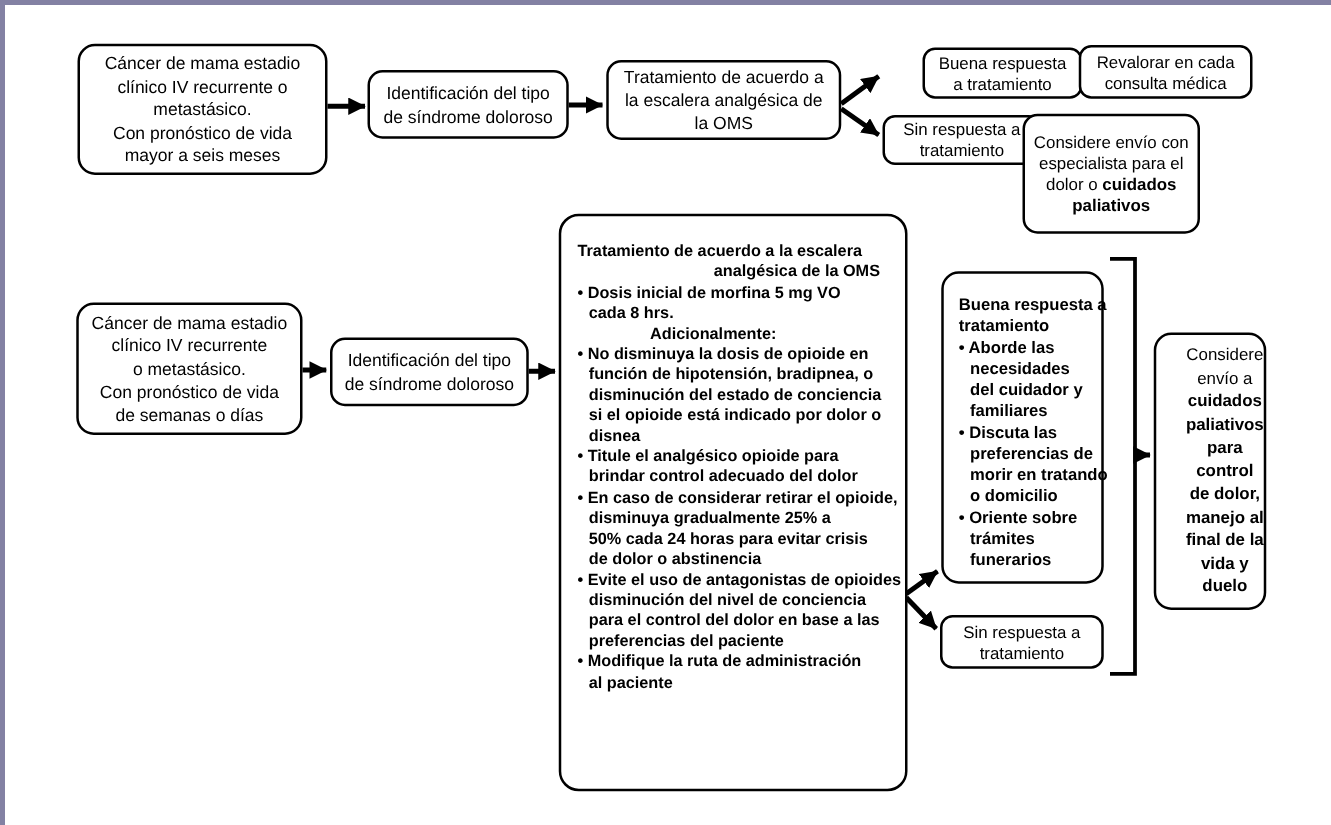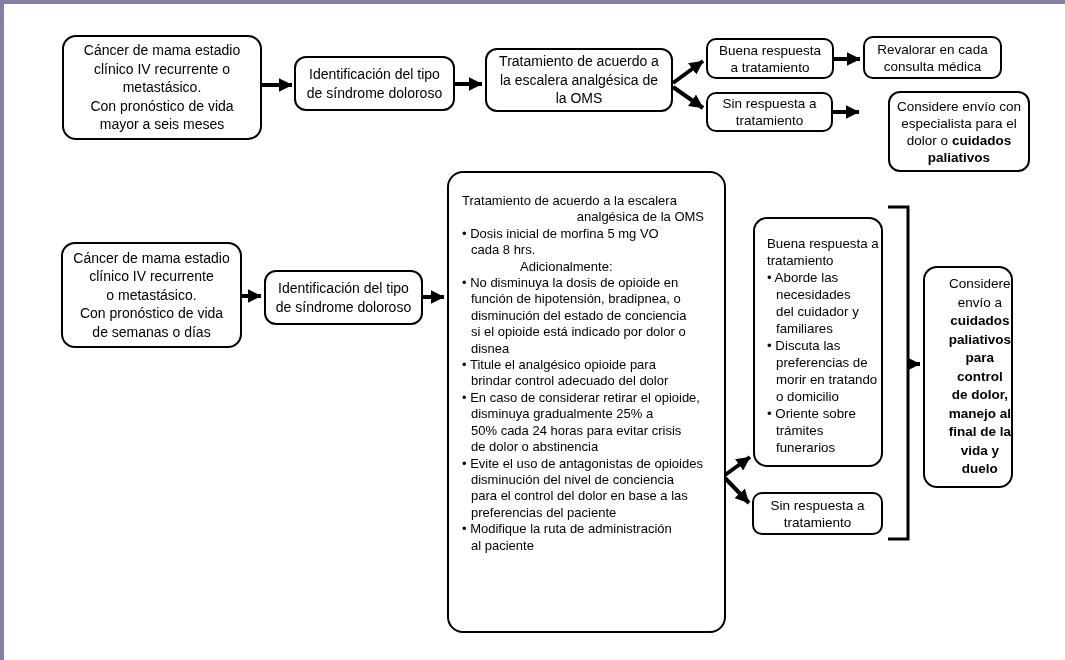--- a/index.html
+++ b/index.html
@@ -28,35 +28,35 @@
     text-align:center;
     font-size:13.5px;
     line-height:17px;
   }
   .big .txt{font-size:14px;line-height:18.5px;}
   .b{font-weight:bold;}
   
   .a1{left:58px;top:31px;width:200px;height:105px;border-radius:14px;}
   .a2{left:290px;top:52px;width:161px;height:55px;}
   .a3{left:481px;top:44px;width:188px;height:64px;}
-  .a4{left:702px;top:34px;width:128px;height:41px;border-radius:10px;}
+  .a4{left:734px;top:34px;width:128px;height:41px;border-radius:10px;}
   .a5{left:859px;top:32px;width:139px;height:43px;border-radius:10px;}
   .a6{left:702px;top:88px;width:127px;height:40px;border-radius:10px;}
-  .a7{left:884px;top:87px;width:142px;height:81px;}
+  .a7{left:814px;top:87px;width:142px;height:96px;}
   .b1{left:57px;top:238px;width:181px;height:106px;border-radius:14px;}
   .b2{left:260px;top:266px;width:159px;height:55px;}
   .b3{left:443px;top:167px;width:279px;height:462px;border-radius:16px;
       display:block;padding:20px 8px 0 13px;}
   .b4{left:749px;top:213px;width:130px;height:250px;border-radius:14px;
       display:block;padding:16px 6px 15px 12px;}
   .b5{left:748px;top:488px;width:131px;height:43px;border-radius:10px;}
   .b6{left:919px;top:262px;width:90px;height:222px;border-radius:14px;justify-content:flex-end;}
   .b6 .txt{line-height:18.5px;}
   
-  .line{font-size:13px;line-height:16.4px;white-space:nowrap;}
+  .line{font-size:13px;line-height:16.4px;white-space:nowrap;font-weight:bold;}
   .b4 .line{font-size:13.3px;line-height:17px;}
   .line.i{padding-left:9px;}
   .line.i2{padding-left:58px;}
   .line.c{text-align:right;white-space:nowrap;padding-right:12px;}
 </style>
 </head>
 <body>
 
 <div id="canvas" style="border-color: rgb(131, 129, 163); background: rgb(255, 255, 255); color: rgb(0, 0, 0);">
 

